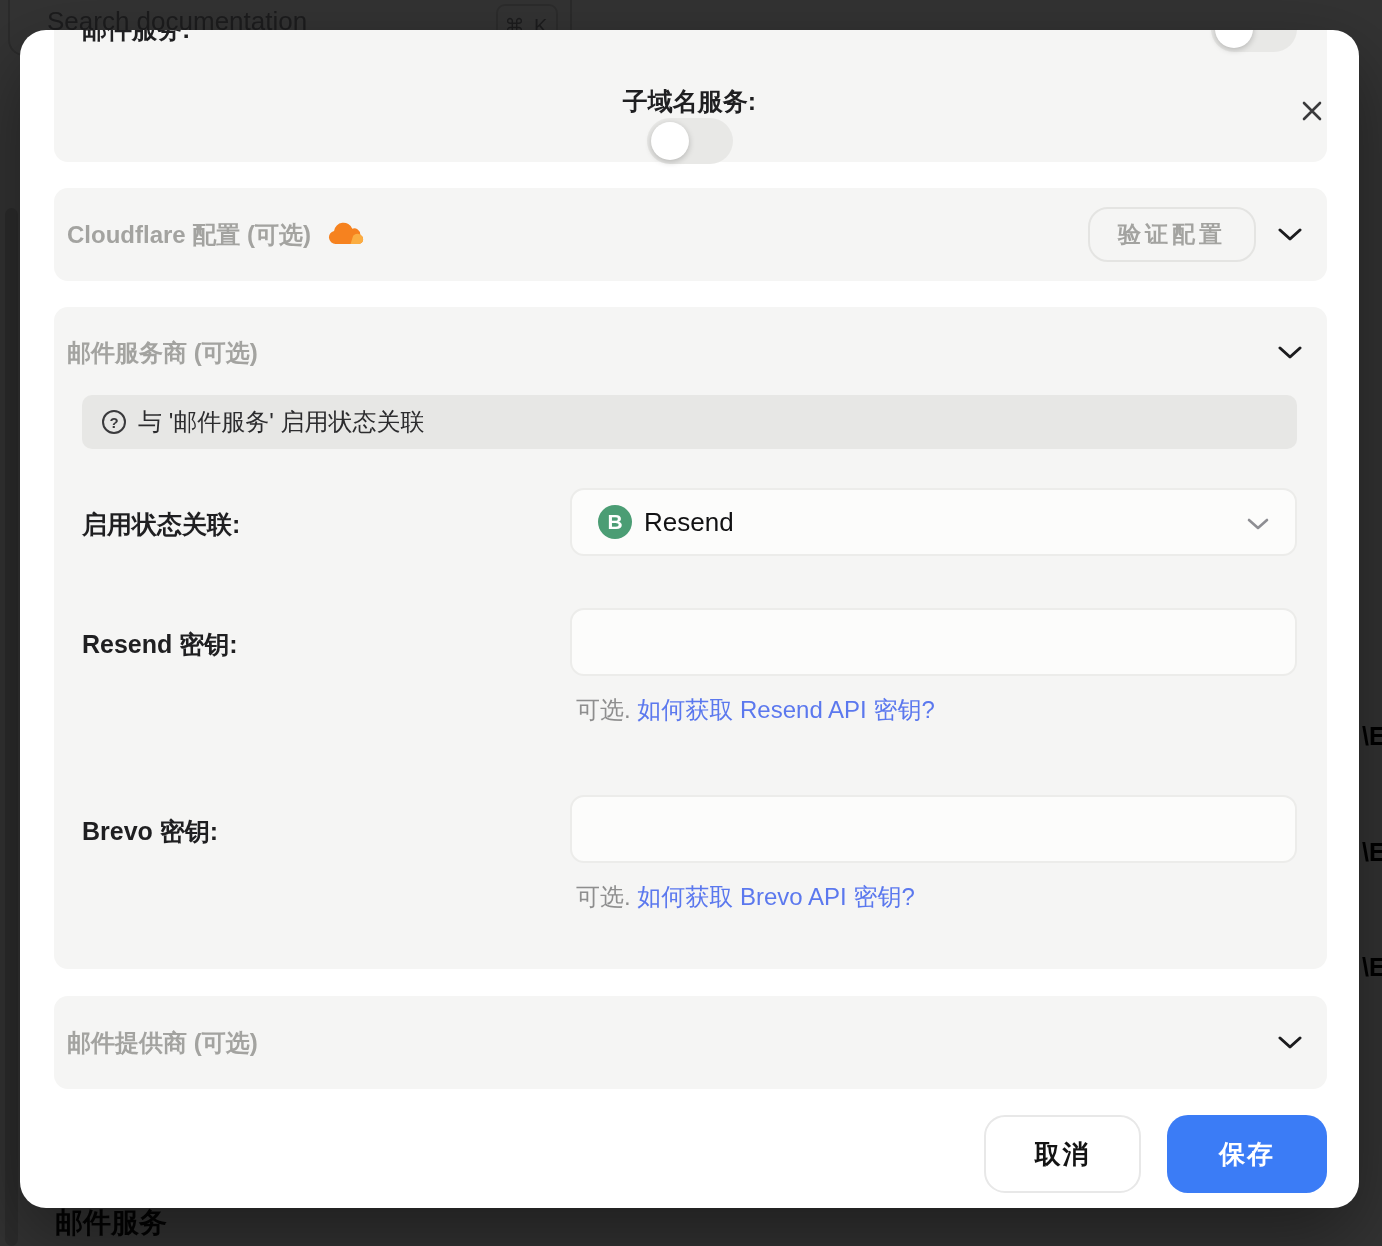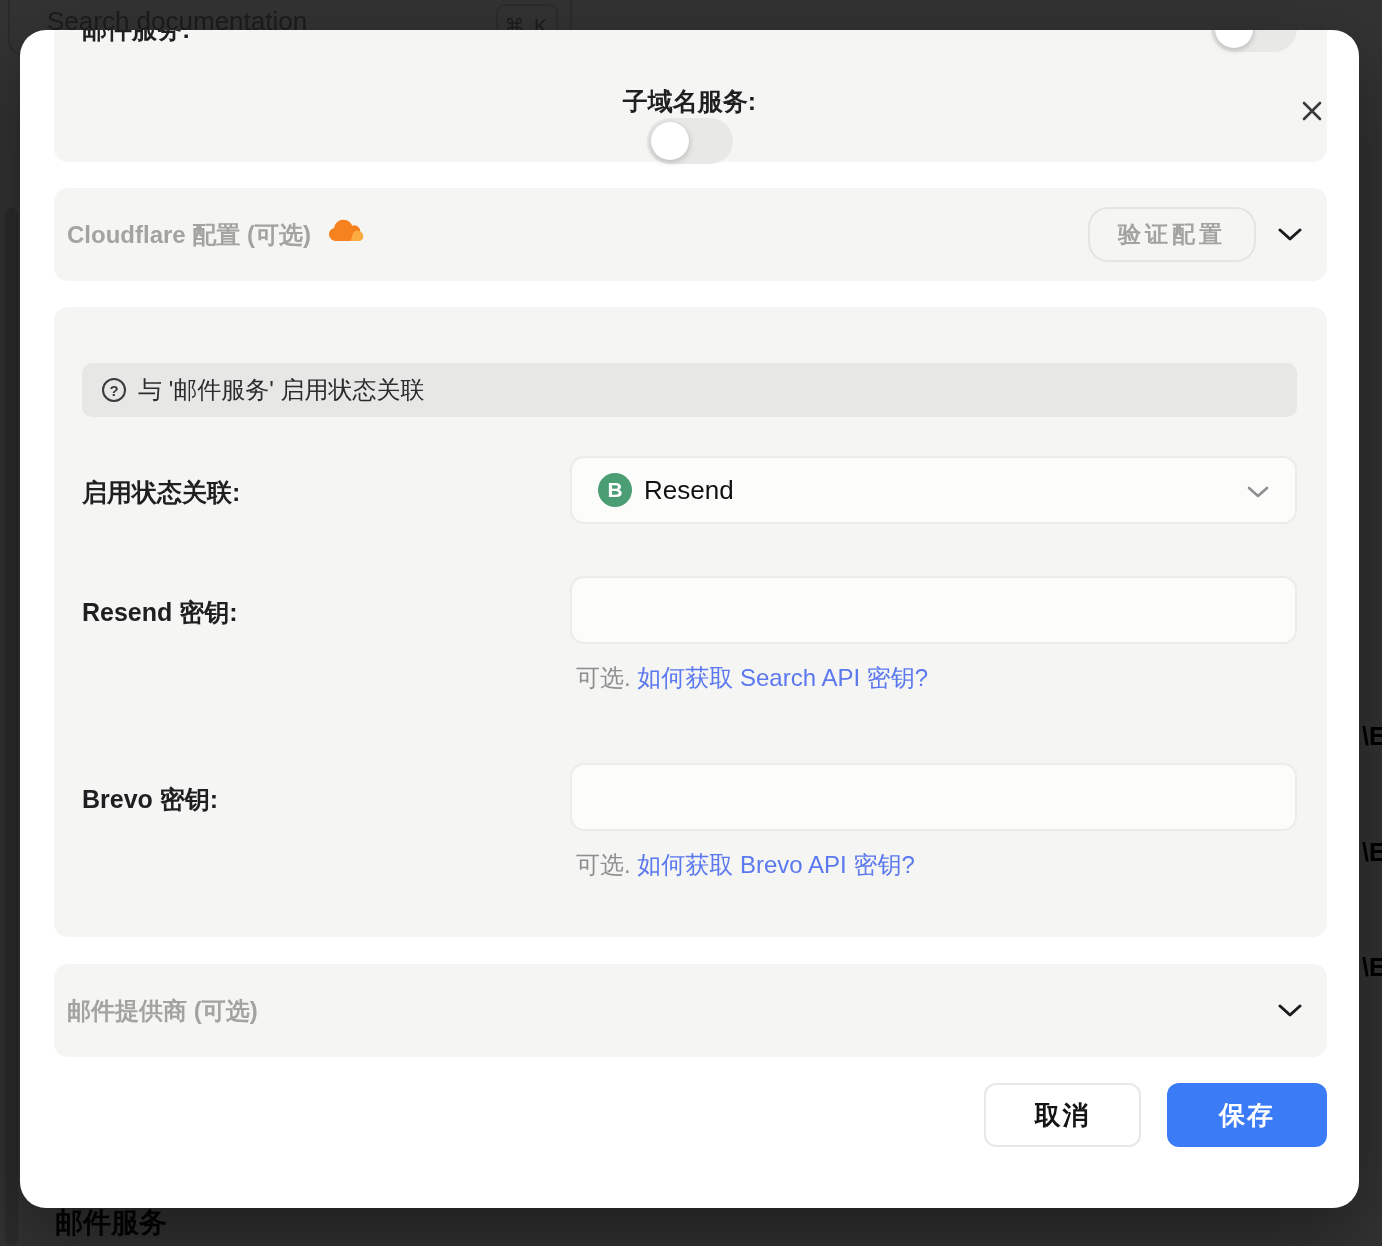--- a/index.html
+++ b/index.html
@@ -67,21 +67,21 @@
     position:absolute; left:4px; top:4px; width:38px; height:38px; border-radius:50%;
     background:#ffffff; box-shadow:0 2px 6px rgba(0,0,0,0.22);
   }
 
   
   .card-section {
     margin-top:26px; height:93px; padding:0 30px 0 28px;
     display:flex; align-items:center;
   }
   .section-title { font-size:24px; font-weight:600; color:#a3a3a0; margin-left:-15px; }
-  .section-title-group { display:flex; align-items:flex-start; gap:16px; margin-left:-15px; }
+  .section-title-group { display:flex; align-items:center; gap:16px; margin-left:-15px; }
   .section-title-group .section-title { margin-left:0; }
   .spacer { flex:1; }
   .verify-btn {
     height:55px; padding:0 28px; border-radius:20px; background:transparent;
     border:2px solid #e4e4e2; color:#a3a3a0; font-size:23px; font-weight:600;
     letter-spacing:4px; cursor:pointer;
     font-family:"Liberation Sans","DejaVu Sans",sans-serif;
   }
   .chev { margin-left:22px; margin-right:-5px; flex:0 0 auto; display:flex; }
 
@@ -125,21 +125,21 @@
   }
   .help-line { margin-top:18px; padding-left:6px; font-size:24px; }
   .help-prefix { color:#8e8e8e; }
   .help-link { color:#5b78ee; text-decoration:none; cursor:pointer; }
 
   
   .footer {
     margin-top:26px; display:flex; justify-content:flex-end; gap:26px;
   }
   .btn {
-    height:64px; border-radius:12px; font-size:26px; font-weight:600; cursor:pointer;
+    height:78px; border-radius:21px; font-size:26px; font-weight:600; cursor:pointer;
     font-family:"Liberation Sans","DejaVu Sans",sans-serif;
     display:flex; align-items:center; justify-content:center; letter-spacing:2px;
   }
   .btn-cancel { width:157px; background:#ffffff; border:2px solid #e8e8e8; color:#141414; }
   .btn-save   { width:160px; background:#3b7cf6; border:none; color:#ffffff; }
 </style>
 </head>
 <body>
 
 <div class="bg-layer">
@@ -194,20 +194,29 @@
     <div class="spacer"></div>
     <button class="verify-btn">验证配置</button>
     <span class="chev">
       <svg width="24" height="14" viewBox="0 0 24 14">
         <polyline points="2,2 12,11 22,2" fill="none" stroke="#1c1c1e" stroke-width="3" stroke-linecap="round" stroke-linejoin="round"></polyline>
       </svg>
     </span>
   </div>
 
   <div class="card card-provider">
+    <div class="provider-head">
+      <span class="section-title">邮件服务商 (可选)</span>
+      <div class="spacer"></div>
+      <span class="chev">
+        <svg width="24" height="14" viewBox="0 0 24 14">
+          <polyline points="2,2 12,11 22,2" fill="none" stroke="#1c1c1e" stroke-width="3" stroke-linecap="round" stroke-linejoin="round"></polyline>
+        </svg>
+      </span>
+    </div>
 
     <div class="info-box">
       <span class="q-icon">?</span>
       <span class="info-text">与 '邮件服务' 启用状态关联</span>
     </div>
 
     <div class="frow frow-provider">
       <span class="field-label">启用状态关联:</span>
       <div>
         <div class="select-box">
@@ -221,21 +230,21 @@
         </div>
       </div>
     </div>
 
     <div class="frow frow-resend">
       <span class="field-label">Resend 密钥:</span>
       <div>
         <input class="text-input" type="text" value="" style="">
         <div class="help-line">
           <span class="help-prefix">可选.</span>
-          <a class="help-link">如何获取 Search API 密钥?</a>
+          <a class="help-link">如何获取 Resend API 密钥?</a>
         </div>
       </div>
     </div>
 
     <div class="frow frow-brevo">
       <span class="field-label">Brevo 密钥:</span>
       <div>
         <input class="text-input" type="text" value="" style="">
         <div class="help-line">
           <span class="help-prefix">可选.</span>

